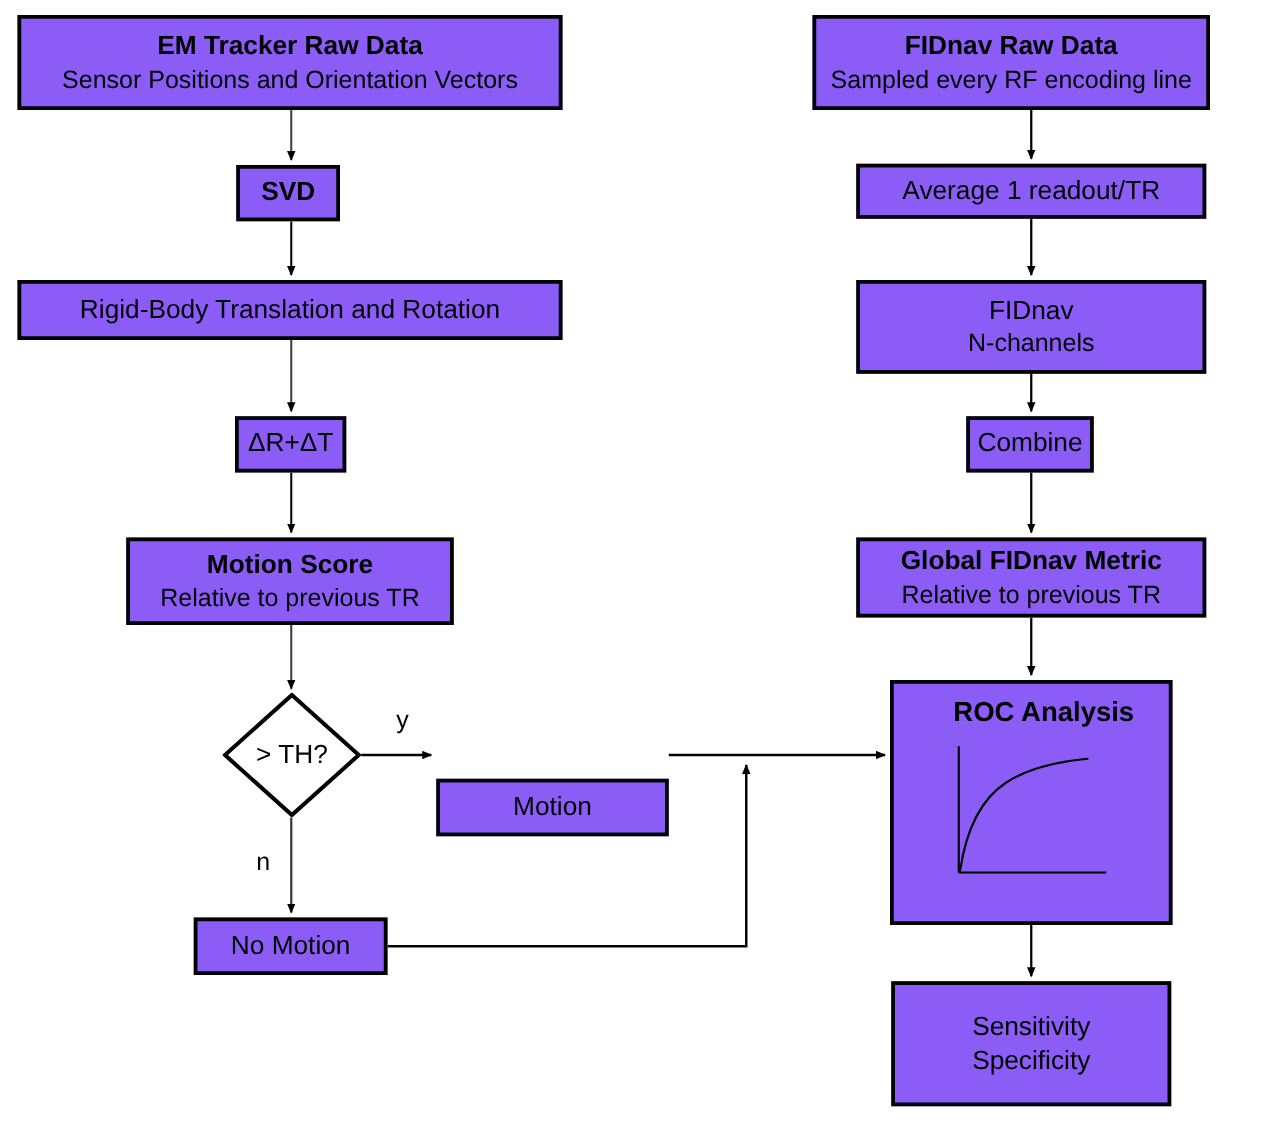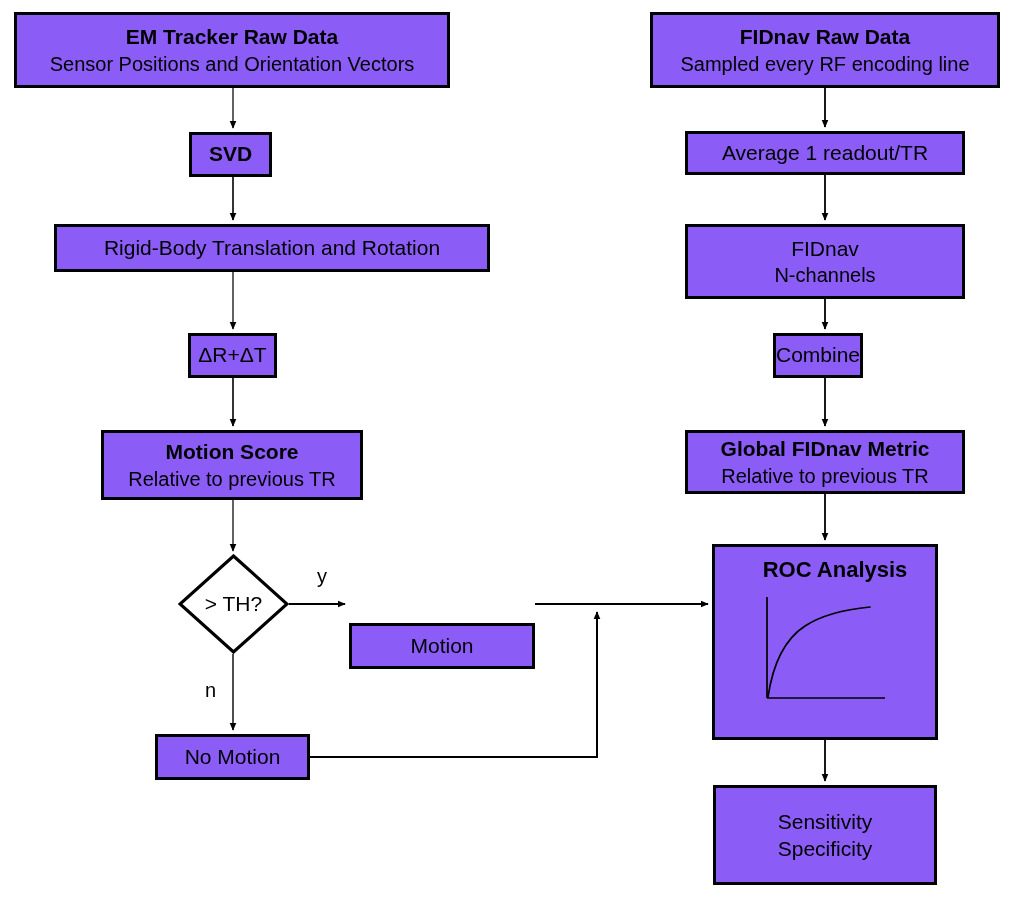--- a/index.html
+++ b/index.html
@@ -125,21 +125,21 @@
 
   <div class="node lines" style="left:14px; top:12px; width:436px; height:76px;">
     <div class="t1">EM Tracker Raw Data</div>
     <div class="t2">Sensor Positions and Orientation Vectors</div>
   </div>
 
   <div class="node" style="left:189px; top:132px; width:83px; height:45px;">
     <div class="t1">SVD</div>
   </div>
 
-  <div class="node plain" style="left:14px; top:224px; width:436px; height:48px;margin-left:40px;">
+  <div class="node plain" style="left:14px; top:224px; width:436px; height:48px;">
     <div class="t1">Rigid-Body Translation and Rotation</div>
   </div>
 
   <div class="node plain" style="left:188px; top:333px; width:89px; height:45px;">
     <div class="t1">ΔR+ΔT</div>
   </div>
 
   <div class="node lines" style="left:101px; top:430px; width:262px; height:70px;">
     <div class="t1">Motion Score</div>
     <div class="t2">Relative to previous TR</div>
@@ -156,35 +156,35 @@
     <div class="t1">Motion</div>
   </div>
 
   <div class="node plain" style="left:155px; top:734px; width:155px; height:46px;">
     <div class="t1">No Motion</div>
   </div>
 
   <div class="edge-label" style="left:317px; top:565px;">y</div>
   <div class="edge-label" style="left:205px; top:679px;">n</div>
 
-  <div class="node lines" style="left:650px; top:12px; width:350px; height:76px;">
+  <div class="node lines" style="left:650px; top:12px; width:318px; height:76px;">
     <div class="t1">FIDnav Raw Data</div>
     <div class="t2">Sampled every RF encoding line</div>
   </div>
 
   <div class="node plain" style="left:685px; top:131px; width:280px; height:44px;">
     <div class="t1">Average 1 readout/TR</div>
   </div>
 
   <div class="node plain lines" style="left:685px; top:224px; width:280px; height:75px;">
     <div class="t1">FIDnav</div>
     <div class="t2">N-channels</div>
   </div>
 
-  <div class="node plain" style="left:773px; top:333px; width:90px; height:45px;">
+  <div class="node plain" style="left:773px; top:333px; width:102px; height:45px;">
     <div class="t1">Combine</div>
   </div>
 
   <div class="node lines" style="left:685px; top:430px; width:280px; height:64px;">
     <div class="t1">Global FIDnav Metric</div>
     <div class="t2">Relative to previous TR</div>
   </div>
 
   <div class="node" style="left:712px; top:544px; width:226px; height:196px; display:block;">
     <div class="roc-body">

